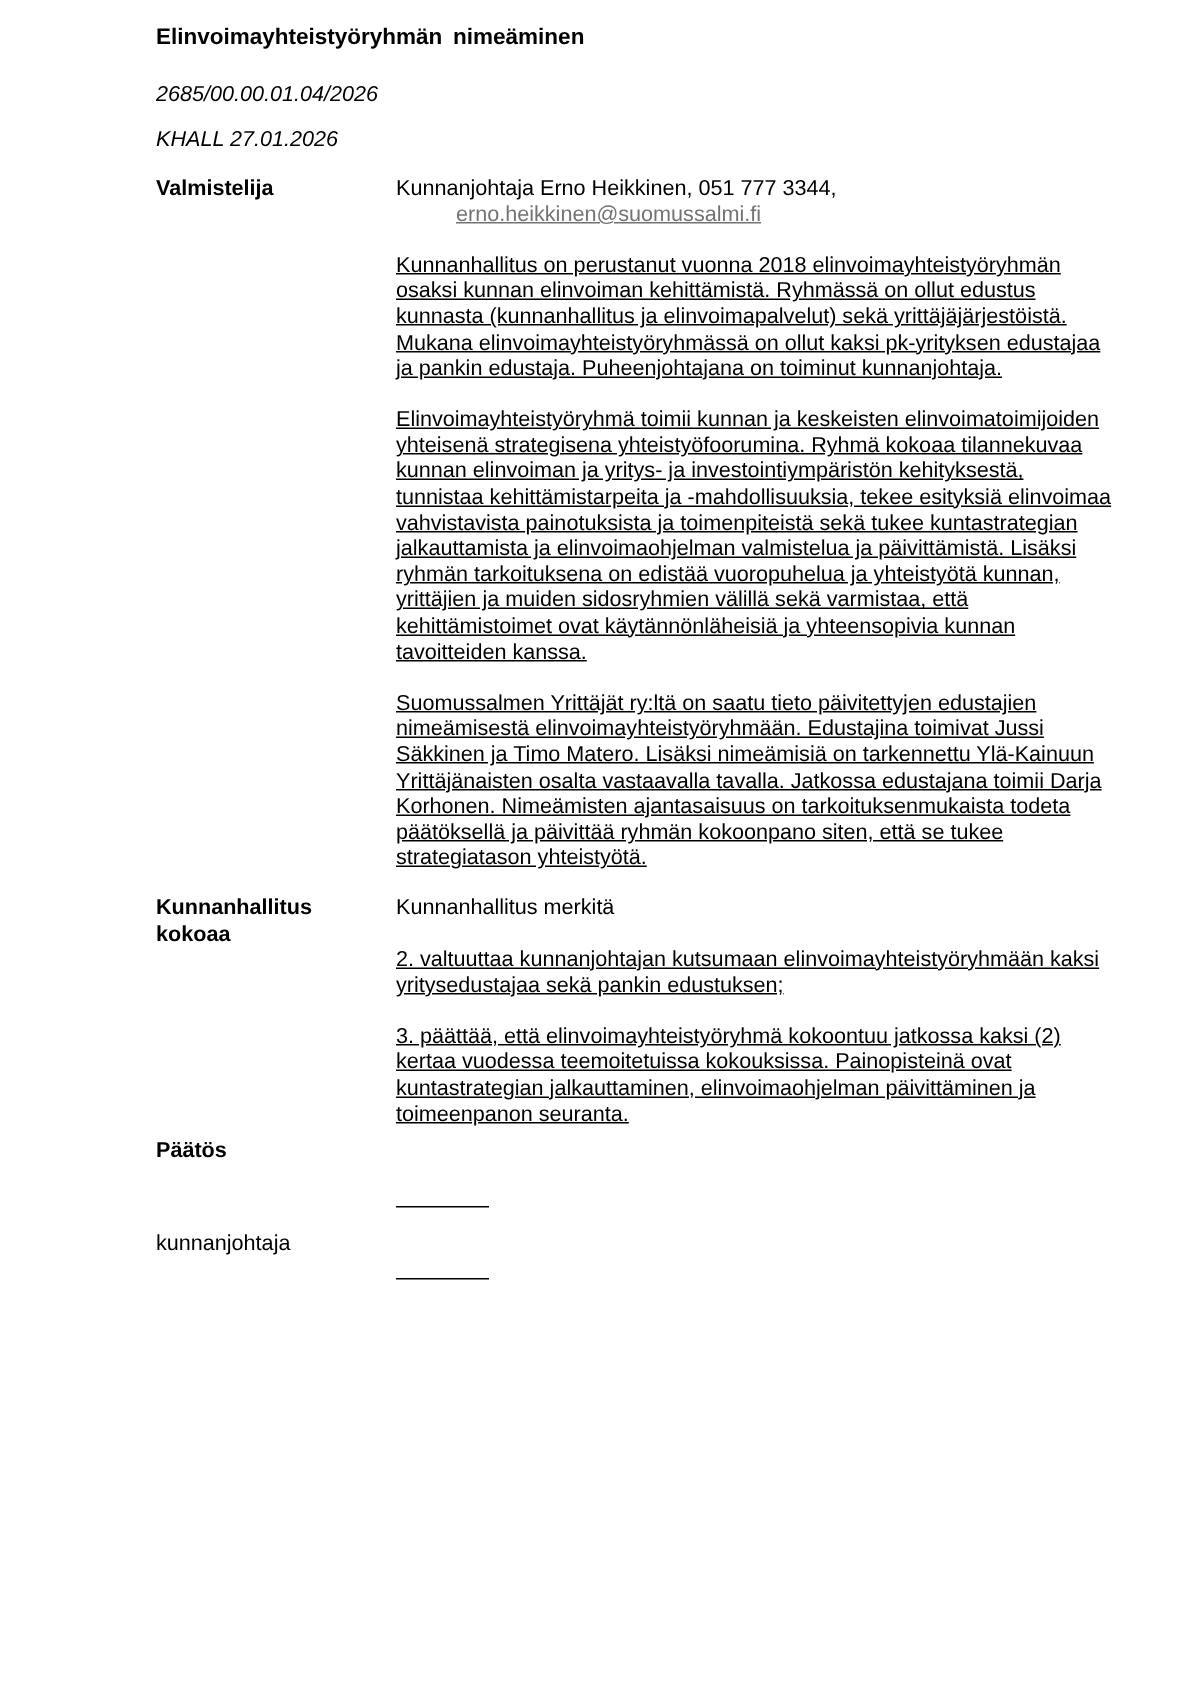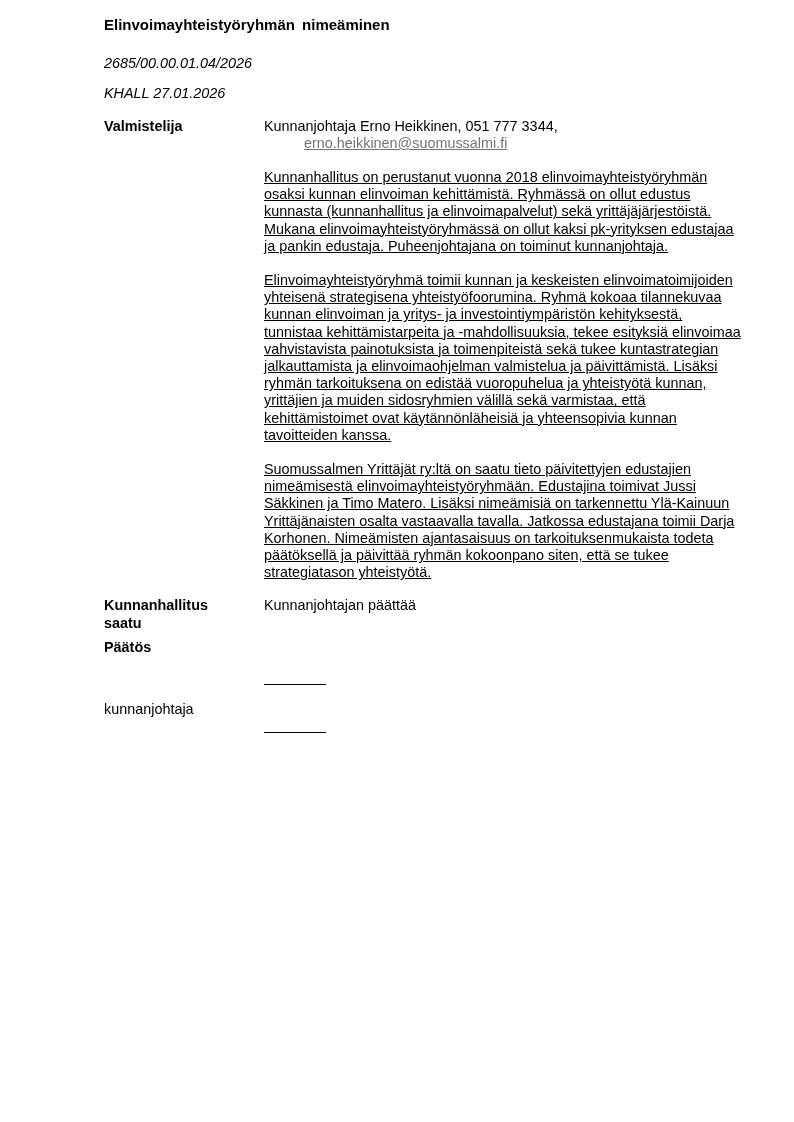--- a/index.html
+++ b/index.html
@@ -75,24 +75,26 @@
       </div>
       <p class="body-para">Kunnanhallitus on perustanut vuonna 2018 elinvoimayhteistyöryhmän osaksi kunnan elinvoiman kehittämistä. Ryhmässä on ollut edustus kunnasta (kunnanhallitus ja elinvoimapalvelut) sekä yrittäjäjärjestöistä. Mukana elinvoimayhteistyöryhmässä on ollut kaksi pk-yrityksen edustajaa ja pankin edustaja. Puheenjohtajana on toiminut kunnanjohtaja.</p>
       <p class="body-para">Elinvoimayhteistyöryhmä toimii kunnan ja keskeisten elinvoimatoimijoiden yhteisenä strategisena yhteistyöfoorumina. Ryhmä kokoaa tilannekuvaa kunnan elinvoiman ja yritys- ja investointiympäristön kehityksestä, tunnistaa kehittämistarpeita ja -mahdollisuuksia, tekee esityksiä elinvoimaa vahvistavista painotuksista ja toimenpiteistä sekä tukee kuntastrategian jalkauttamista ja elinvoimaohjelman valmistelua ja päivittämistä. Lisäksi ryhmän tarkoituksena on edistää vuoropuhelua ja yhteistyötä kunnan, yrittäjien ja muiden sidosryhmien välillä sekä varmistaa, että kehittämistoimet ovat käytännönläheisiä ja yhteensopivia kunnan tavoitteiden kanssa.</p>
       <p class="body-para">Suomussalmen Yrittäjät ry:ltä on saatu tieto päivitettyjen edustajien nimeämisestä elinvoimayhteistyöryhmään. Edustajina toimivat Jussi Säkkinen ja Timo Matero. Lisäksi nimeämisiä on tarkennettu Ylä-Kainuun Yrittäjänaisten osalta vastaavalla tavalla. Jatkossa edustajana toimii Darja Korhonen. Nimeämisten ajantasaisuus on tarkoituksenmukaista todeta päätöksellä ja päivittää ryhmän kokoonpano siten, että se tukee strategiatason yhteistyötä.</p>
     </div>
   </div>
 
   <div class="row section gap">
     <div class="label-col">
       <div>Kunnanhallitus</div>
-      <div>saatu</div>
+      <div>kokoaa</div>
     </div>
     <div class="content-col">
-      <div>Kunnanjohtajan päättää</div>
+      <div>Kunnanhallitus merkitä</div>
+      <p>2. valtuuttaa kunnanjohtajan kutsumaan elinvoimayhteistyöryhmään kaksi yritysedustajaa sekä pankin edustuksen;</p>
+      <p>3. päättää, että elinvoimayhteistyöryhmä kokoontuu jatkossa kaksi (2) kertaa vuodessa teemoitetuissa kokouksissa. Painopisteinä ovat kuntastrategian jalkauttaminen, elinvoimaohjelman päivittäminen ja toimeenpanon seuranta.</p>
     </div>
   </div>
 
   <div class="row section paatos-row">
     <div class="label-col">Päätös</div>
     <div class="content-col"></div>
   </div>
 
   <div class="rule rule-1"></div>
 

